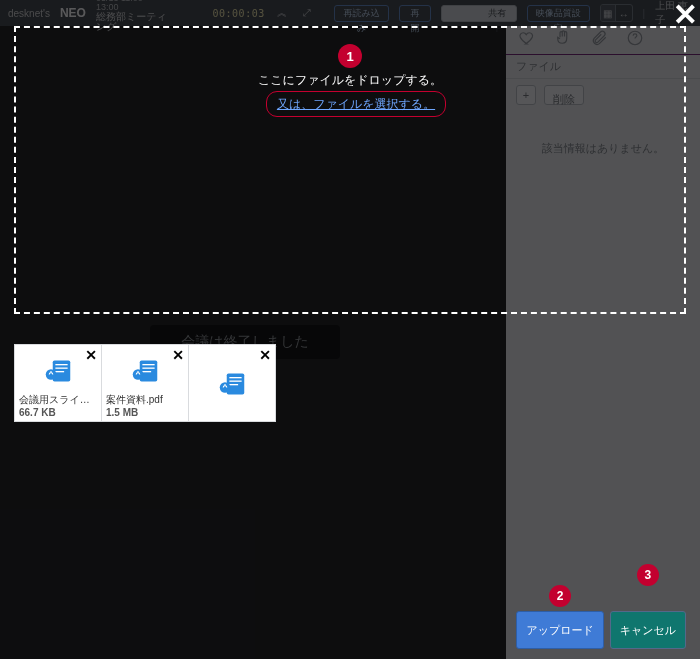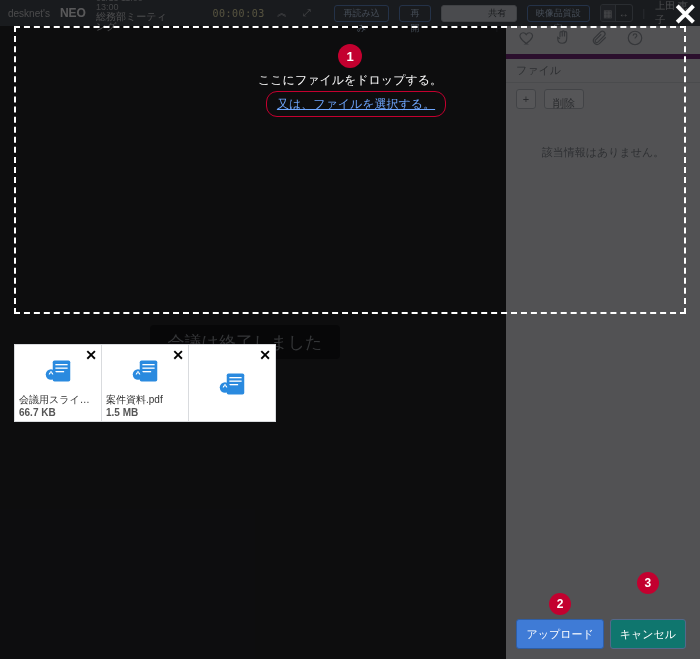--- a/index.html
+++ b/index.html
@@ -23,31 +23,31 @@
   }
   .hdr-btn.blue { border-color:#5a87c8; color:#bcd3ef; }
   .toggle-pair { display:flex; border:1px solid #6f7880; border-radius:3px; overflow:hidden; }
   .toggle-pair span { width:18px; height:16px; display:flex; align-items:center; justify-content:center; font-size:10px; }
   .toggle-pair span:first-child { background:#4a5058; border-right:1px solid #6f7880; }
   .hdr-icon { width:17px; height:17px; display:flex; align-items:center; justify-content:center; color:#cacdd1; }
 
   .meeting-ended {
     position:absolute; left:150px; top:325px; width:190px; height:34px;
     background:#000; border-radius:4px; display:flex; align-items:center; justify-content:center;
-    color:#8a8e91; font-size:17px;
+    color:#8a8e91; font-size:14px;
   }
 
   
   .side-panel {
     position:absolute; top:26px; right:0; width:194px; bottom:0;
     background:#e9eaec; color:#555;
   }
   .side-tabs { height:28px; display:flex; align-items:center; gap:18px; padding:0 12px; }
   .side-tabs svg { width:18px; height:18px; stroke:#8f939a; fill:none; stroke-width:1.6; }
-  .side-title { font-size:11px; padding:4px 10px; color:#7a7e84; border-top:5px solid #701a75; border-bottom:1px solid #d1d3d7; }
+  .side-title { font-size:11px; padding:4px 10px; color:#7a7e84; border-top:1px solid #701a75; border-bottom:1px solid #d1d3d7; }
   .side-row { display:flex; gap:8px; padding:6px 10px; }
   .mini-btn { height:20px; min-width:20px; padding:4px 8px; font-size:11px; line-height:18px;
               border:1px solid #b7bbc2; border-radius:3px; background:#f4f5f7; color:#6d7177; }
   .plus-btn { padding:0; width:20px; text-align:center; }
   .side-info { padding:30px 6px; text-align:center; font-size:11px; color:#7a7e84; }
 
   
   .backdrop {
     position:absolute; inset:0; background:rgba(10,10,12,0.68);
   }
@@ -95,21 +95,21 @@
   .dlg-buttons {
     position:absolute; right:14px; bottom:10px; display:flex; gap:6px; align-items:flex-end;
   }
   .dlg-btn-wrap { display:flex; flex-direction:column; align-items:center; gap:4px; }
   .badge-sm {
     width:22px; height:22px; border-radius:50%; background:#c3002f;
     color:#fff; font-size:12px; font-weight:600; display:flex;
     align-items:center; justify-content:center;
   }
   .dlg-btn {
-    height:30px; padding:0 9px; font-size:11px; border-radius:3px;
+    height:38px; padding:0 9px; font-size:11px; border-radius:3px;
     border:1px solid #2e5ea6; cursor:pointer;
   }
   .dlg-btn.primary { background:#3f7bd6; color:#fff; }
   .dlg-btn.secondary{ background:#0f766e; color:#fff; border-color:#54688a;margin-top:21px; }
 </style>
 </head>
 <body>
 
 <div class="app-header">
   <span class="logo-desk">desknet's</span>

